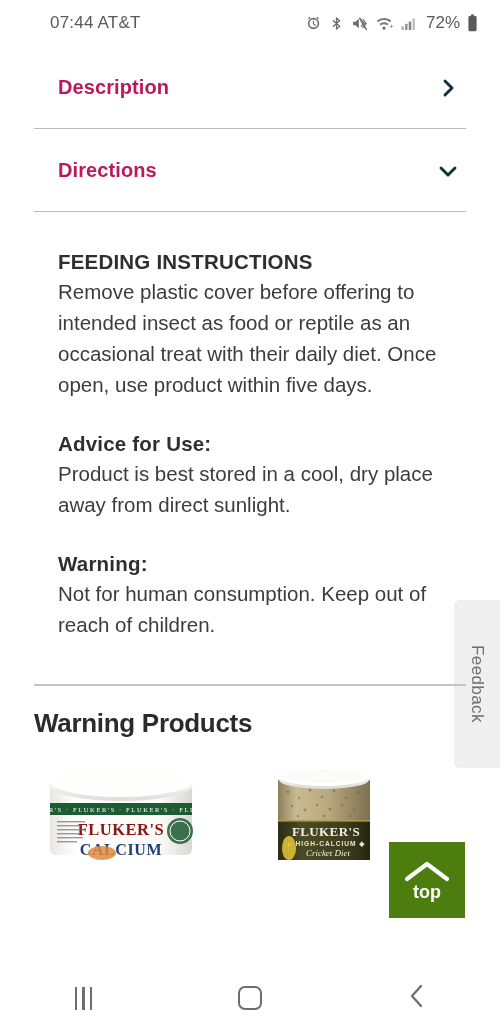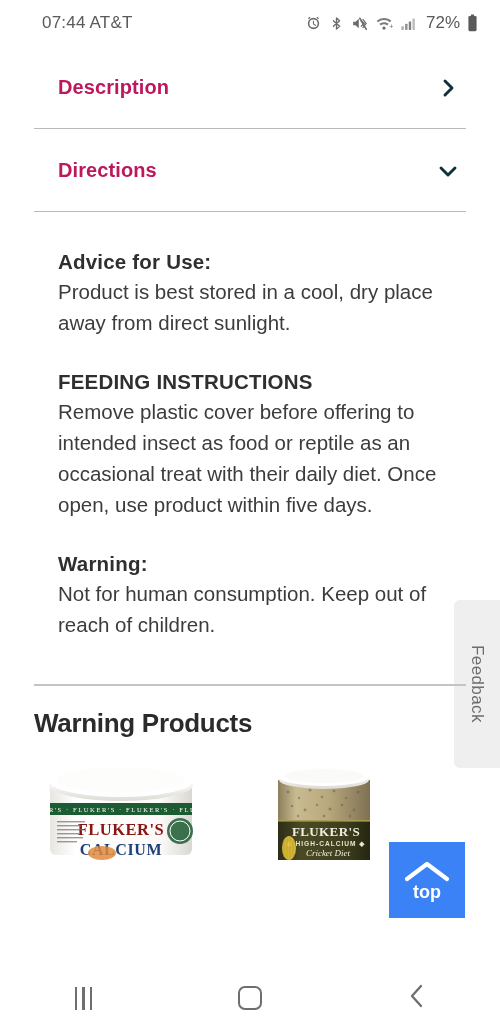--- a/index.html
+++ b/index.html
@@ -13,20 +13,21 @@
   }
 
   
   .statusbar {
     height:46px;
     display:flex;
     align-items:center;
     justify-content:space-between;
     padding:0 22px 0 42px;
     color:#5f6368;
+    margin-left:8px;
   }
   .status-time {
     font-size:17px;
     color:#5a5a5a;
     letter-spacing:.2px;
     white-space:nowrap;
   }
   .status-icons {
     display:flex;
     align-items:center;
@@ -135,21 +136,21 @@
   .prod-1 { left:6px;  width:162px; height:104px; }
   .prod-2 { left:238px; width:104px; height:99px; }
 
   
   .to-top {
     position:absolute;
     right:35px;
     top:842px;
     width:76px;
     height:76px;
-    background:#3b82f6;
+    background:#4d7c0f;
     display:flex;
     flex-direction:column;
     align-items:center;
     justify-content:center;
     gap:1px;
   }
   .to-top svg { display:block; }
   .to-top span {
     font-size:18px;
     font-weight:bold;
@@ -261,26 +262,26 @@
       <svg width="24" height="24" viewBox="0 0 24 24" fill="none" stroke="#0f313a" stroke-width="2.9" stroke-linecap="round" stroke-linejoin="round">
         <path d="M5 9l7 7 7-7"></path>
       </svg>
     </span>
   </div>
 
 </div>
 
 <div class="panel">
   <div class="blk">
+    <h4>FEEDING INSTRUCTIONS</h4>
+    <p>Remove plastic cover before offering to intended insect as food or reptile as an occasional treat with their daily diet. Once open, use product within five days.</p>
+  </div>
+  <div class="blk">
     <h4>Advice for Use:</h4>
     <p>Product is best stored in a cool, dry place away from direct sunlight.</p>
-  </div>
-  <div class="blk">
-    <h4>FEEDING INSTRUCTIONS</h4>
-    <p>Remove plastic cover before offering to intended insect as food or reptile as an occasional treat with their daily diet. Once open, use product within five days.</p>
   </div>
   <div class="blk">
     <h4>Warning:</h4>
     <p>Not for human consumption. Keep out of reach of children.</p>
   </div>
 </div>
 
 <div class="feedback-tab">
   <span>Feedback</span>
 </div>

